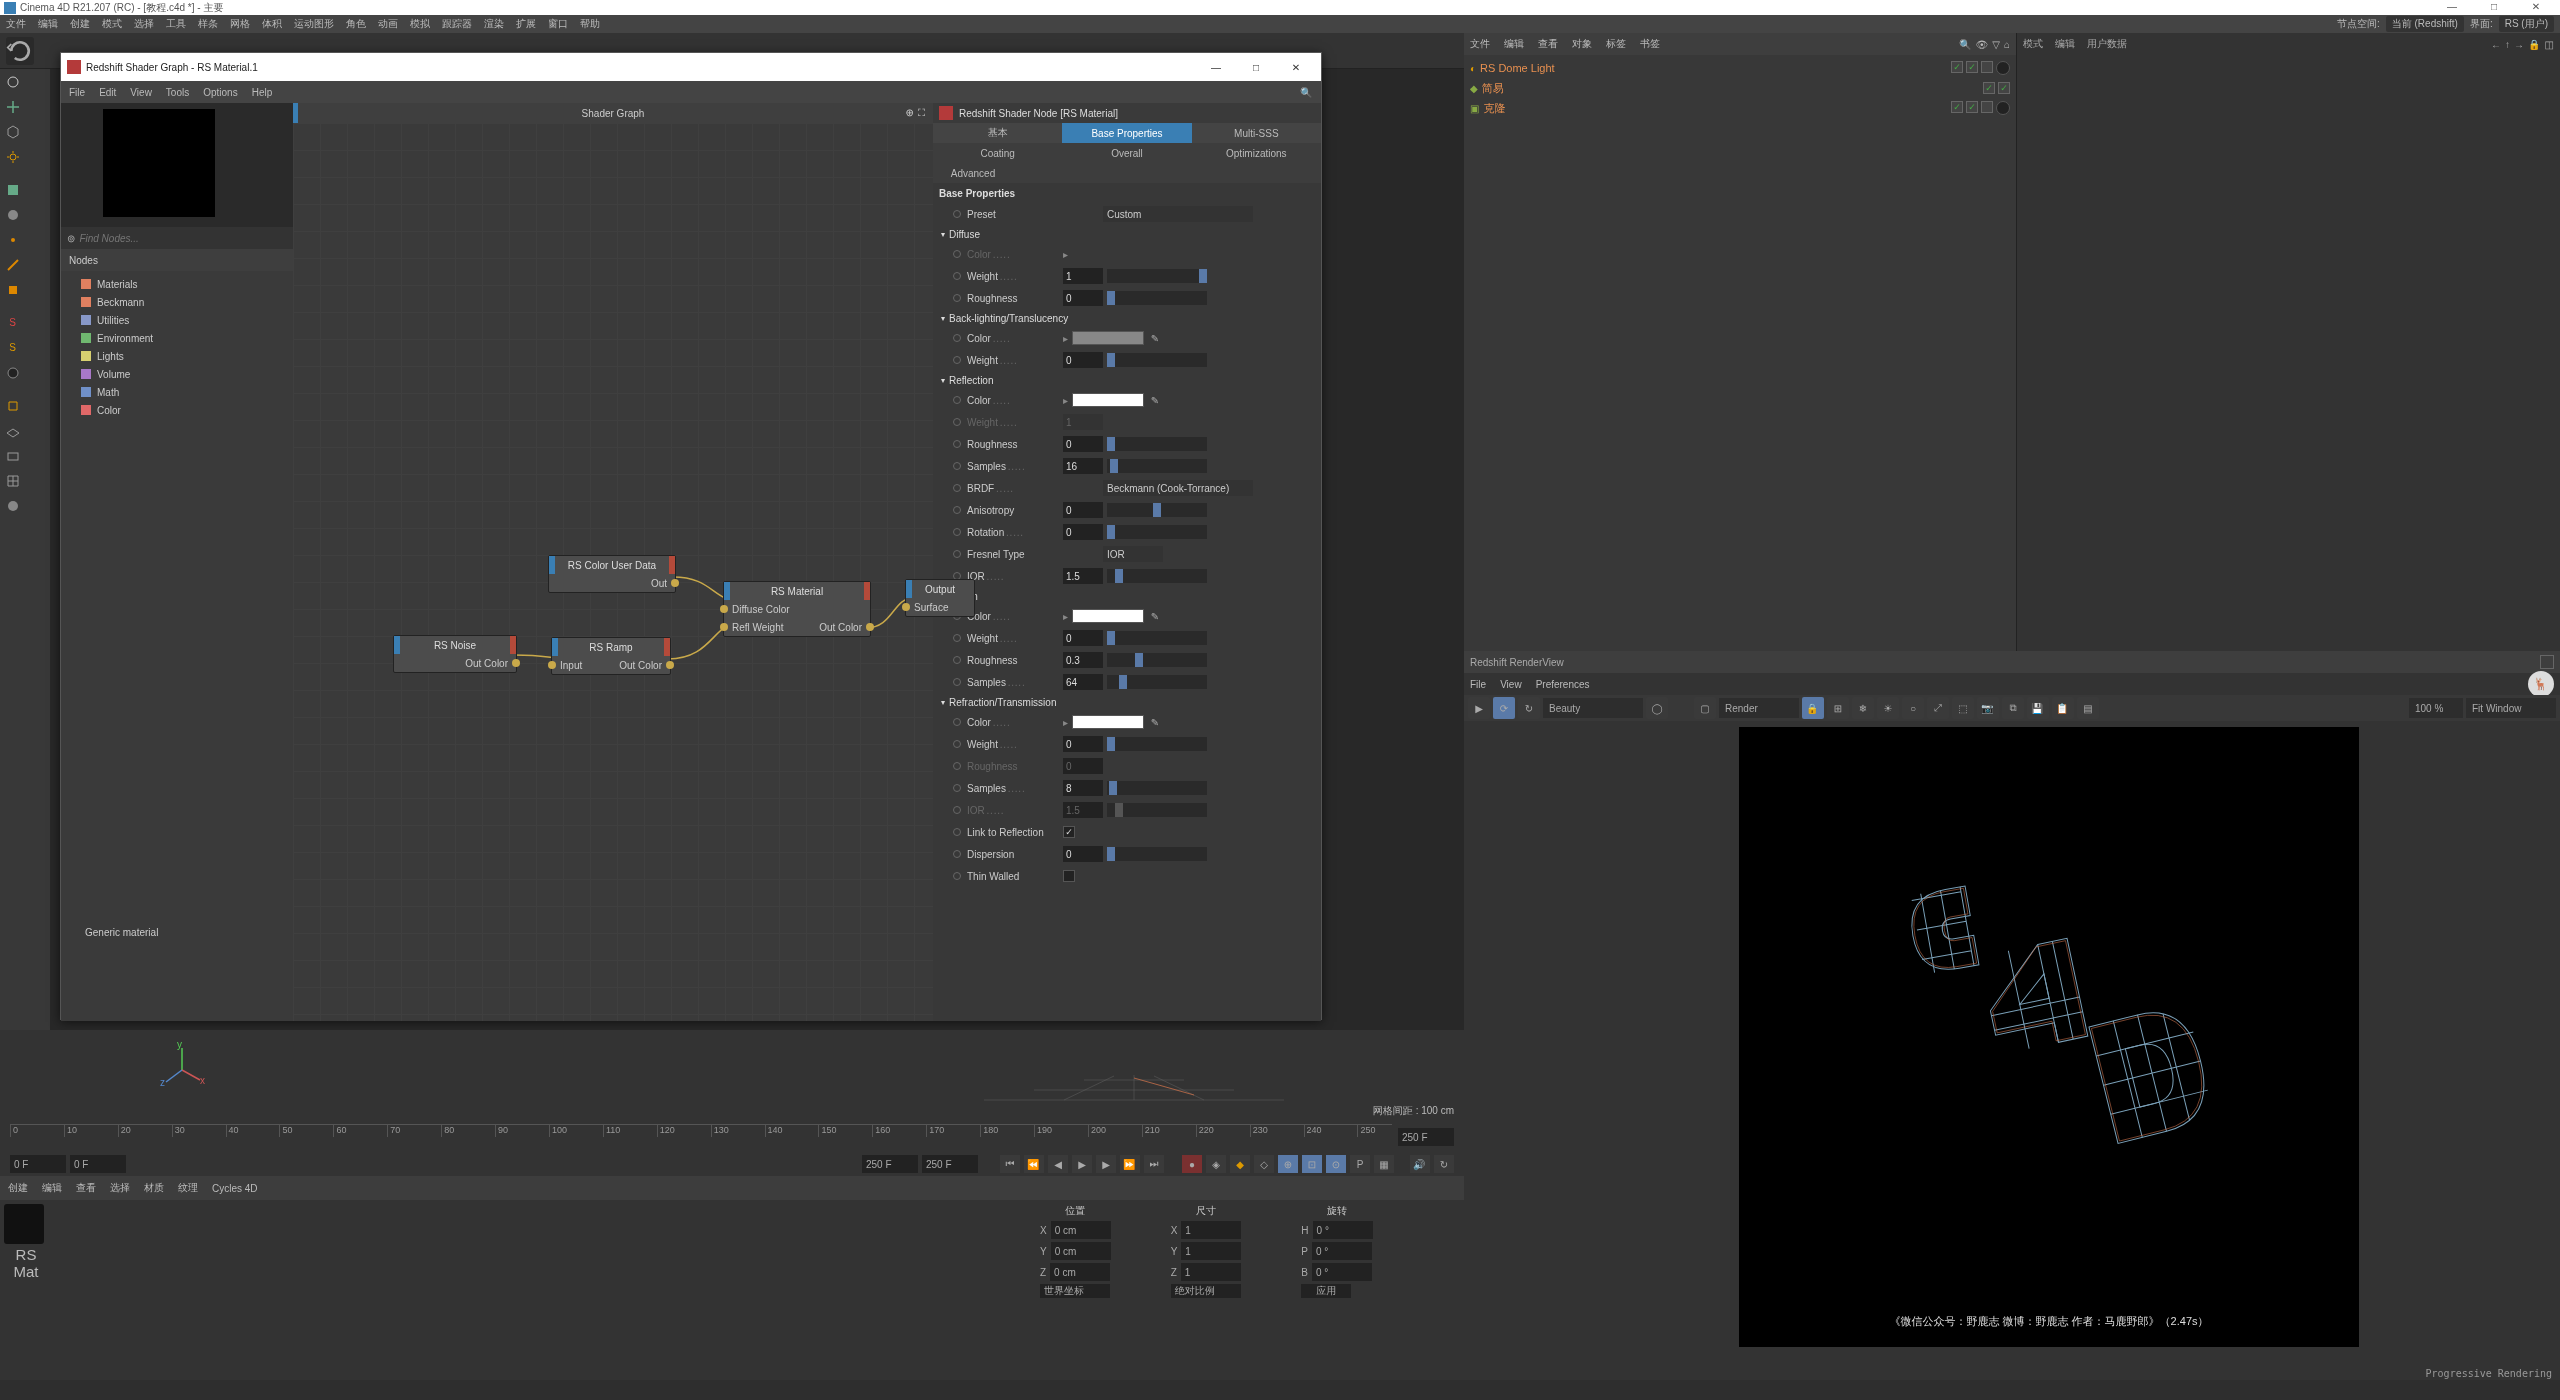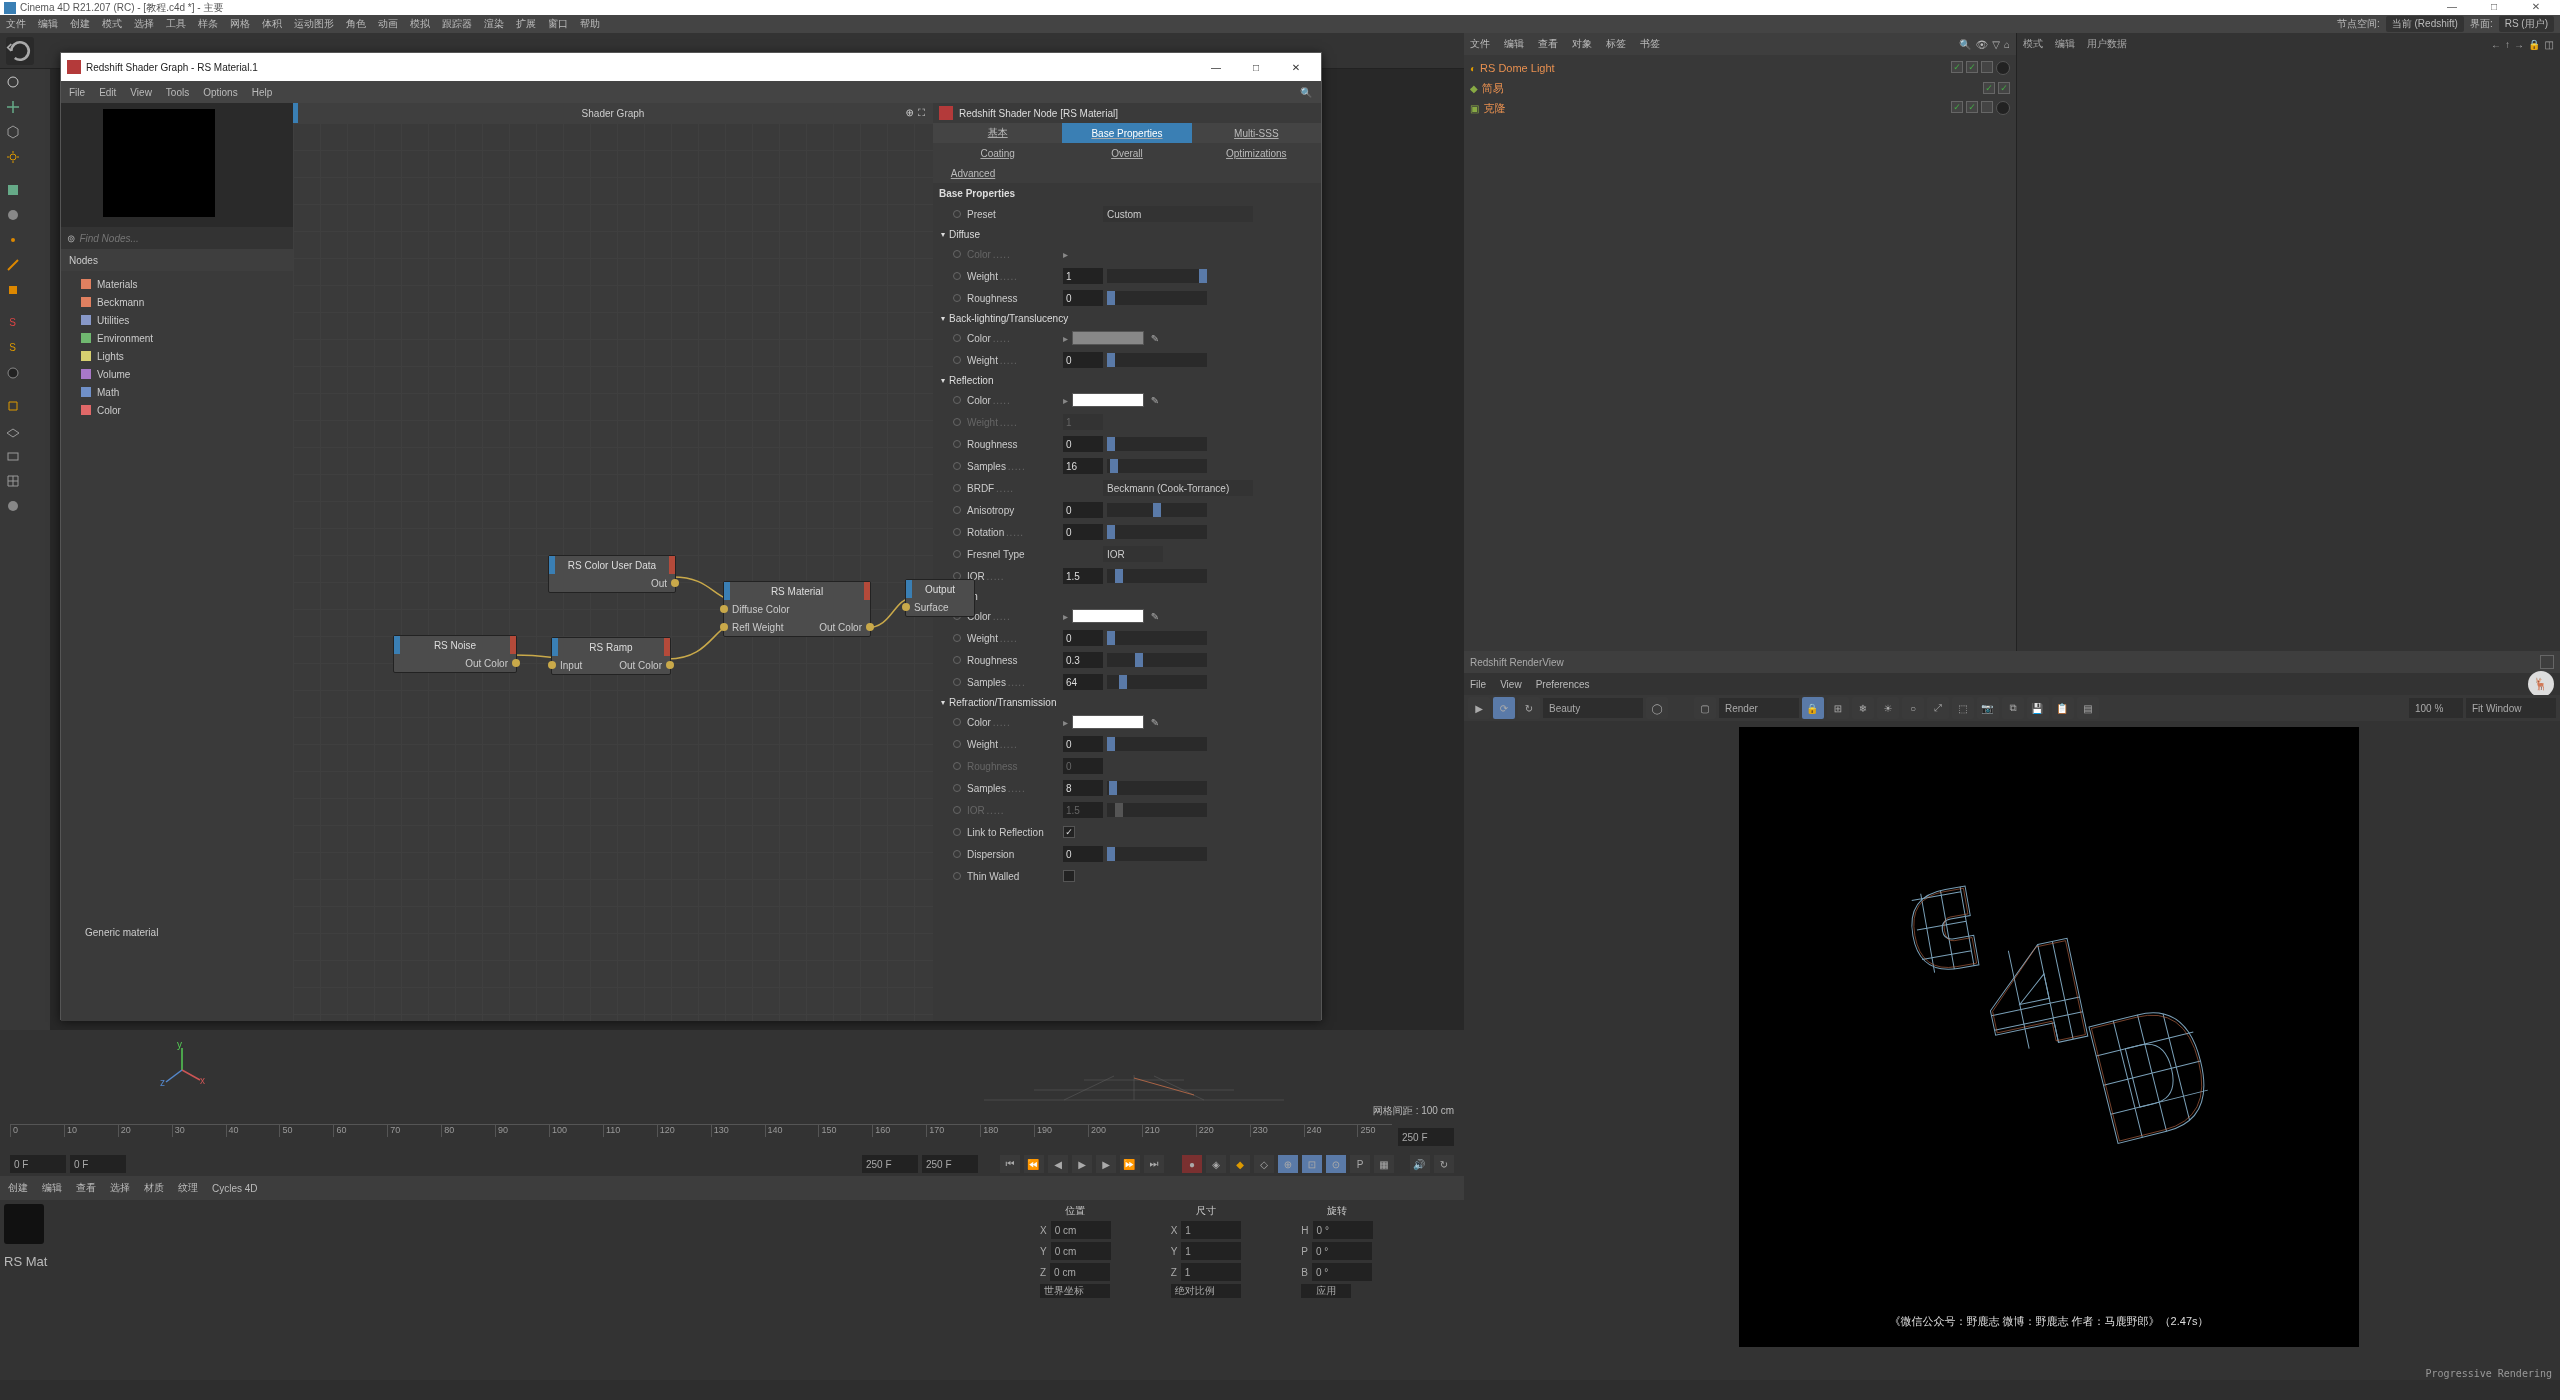--- a/index.html
+++ b/index.html
@@ -53,21 +53,21 @@
 .node .prt { height:18px; display:flex; align-items:center; font-size:10px; color:#ccc; position:relative; padding:0 8px; }
 .node .prt.out { justify-content:flex-end; }
 .dot { width:8px; height:8px; background:#555; border-radius:50%; position:absolute; top:5px; }
 .dot.l { left:-4px; } .dot.r { right:-4px; }
 .dot.on { background:#c9a94a; }
 svg.wires { position:absolute; left:0; top:0; width:100%; height:100%; pointer-events:none; }
 
 .props { width:388px; background:#383838; display:flex; flex-direction:column; overflow:hidden; }
 .props-hdr { height:20px; background:#3a3a3a; display:flex; align-items:center; padding:0 6px; gap:6px; color:#ddd; }
 .props-hdr .icon { width:14px; height:14px; background:#b43a3a; }
-.tabs { display:flex;text-decoration:underline; }
+.tabs { display:flex; }
 .tab { flex:1; height:20px; display:flex; align-items:center; justify-content:center; background:#444; color:#bbb; font-size:10px; }
 .tab.active { background:#3a7fb4; color:#fff; }
 .tabs2 .tab { background:#3d3d3d; }
 .sect { padding:0 6px; }
 .sect-hdr { height:20px; display:flex; align-items:center; color:#ddd; font-weight:bold; }
 .sect-sub { height:18px; display:flex; align-items:center; color:#ddd; padding-left:2px; font-size:10px; }
 .sect-sub::before { content:"▾"; margin-right:4px; font-size:8px; }
 .row { height:22px; display:flex; align-items:center; padding-left:14px; gap:4px; }
 .row .dot2 { width:8px; height:8px; border:1px solid #666; border-radius:50%; margin-right:2px; flex-shrink:0; }
 .row .k { width:92px; color:#ccc; font-size:10px; white-space:nowrap; overflow:hidden; }
@@ -118,21 +118,21 @@
 .timeline { height:30px; background:#333; display:flex; align-items:center; padding:0 10px; }
 .ticks { flex:1; height:26px; position:relative; border-top:1px solid #555; }
 .ticks .t { position:absolute; top:0; font-size:9px; color:#999; border-left:1px solid #555; padding-left:2px; height:12px; }
 .framebar { height:24px; display:flex; align-items:center; padding:0 10px; gap:4px; }
 .fld { height:18px; background:#222; padding:0 4px; display:flex; align-items:center; }
 .pbtn { width:20px; height:18px; background:#3a3a3a; display:flex; align-items:center; justify-content:center; font-size:10px; }
 .matbar { height:24px; background:#3d3d3d; display:flex; align-items:center; padding:0 8px; gap:14px; color:#bbb; }
 .matshelf { height:64px; background:#333; padding:4px; }
 .matitem { width:44px; }
 .matitem .mb { width:40px; height:40px; background:#111; border-radius:3px; }
-.matitem .mn { font-size:13px; color:#bbb; margin-top:10px; }
+.matitem .mn { font-size:15px; text-align:center; color:#bbb; margin-top:2px; }
 .coords { height:80px; display:flex; padding:4px 10px; gap:60px; }
 .coords .col3 { display:flex; flex-direction:column; gap:3px; }
 .coords .crow { display:flex; align-items:center; gap:4px; }
 .status { position:absolute; left:0; bottom:0; height:20px; width:100%; background:#2e2e2e; }
 </style>
 </head>
 <body>
 
 <div class="titlebar">
   <div class="icon"></div>

